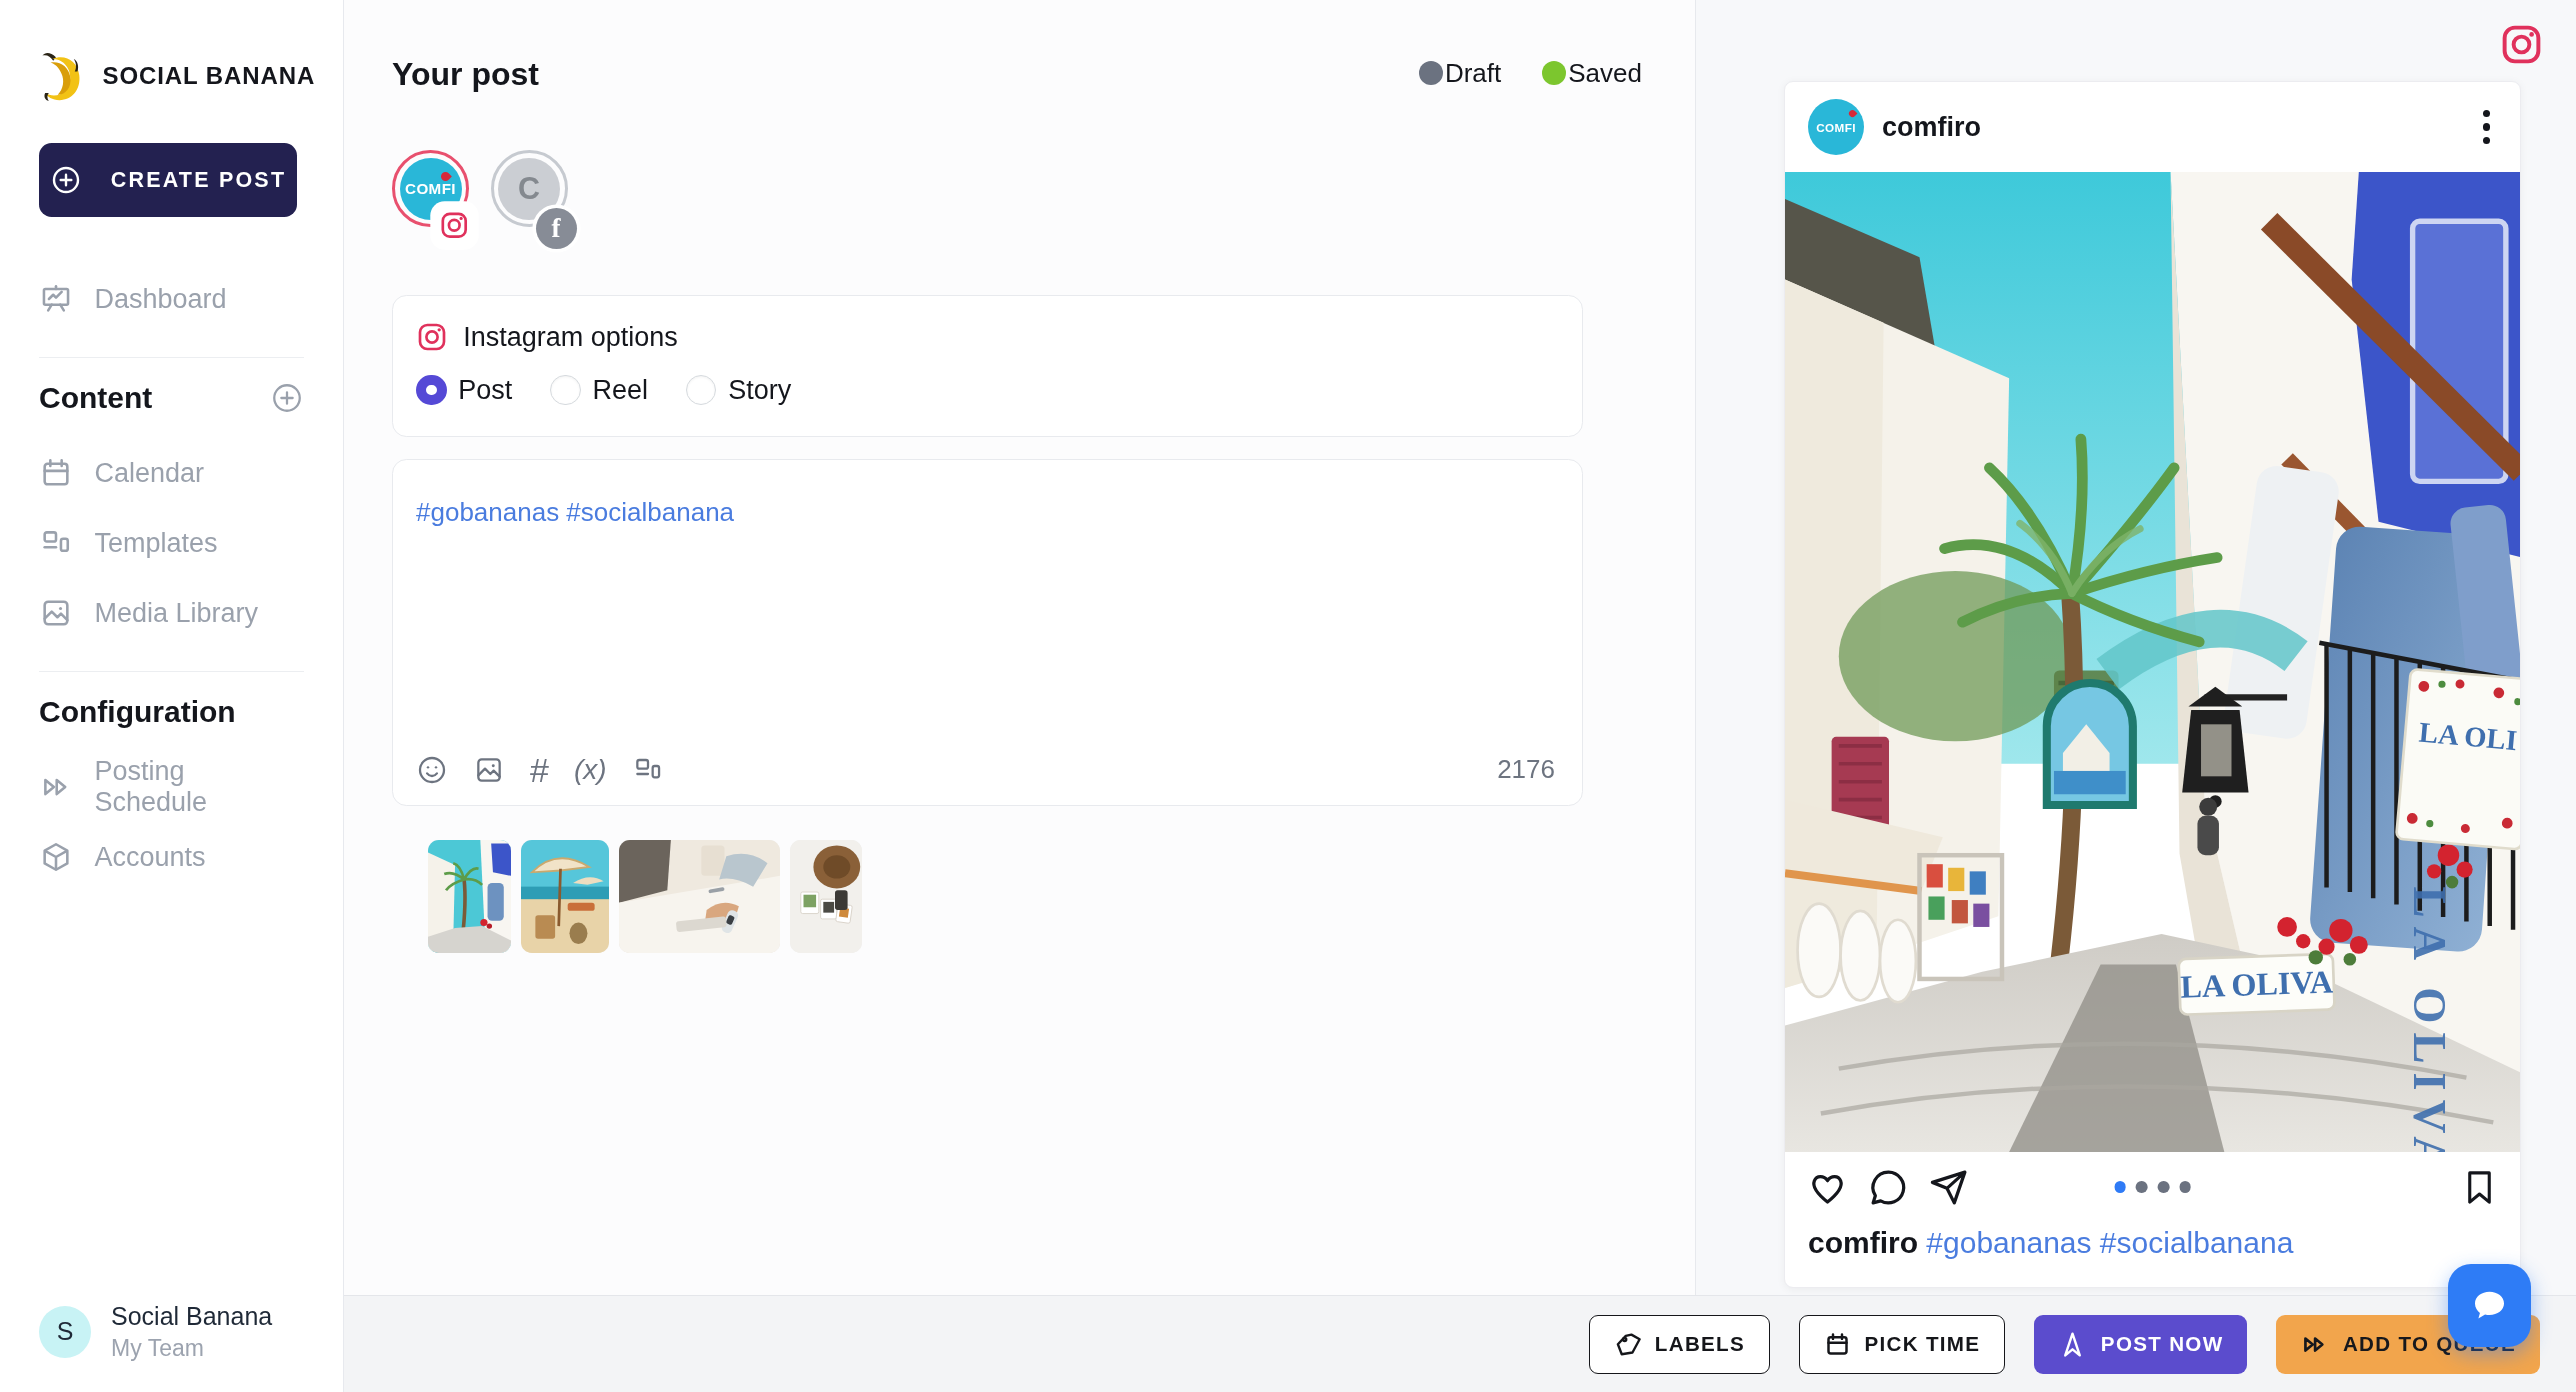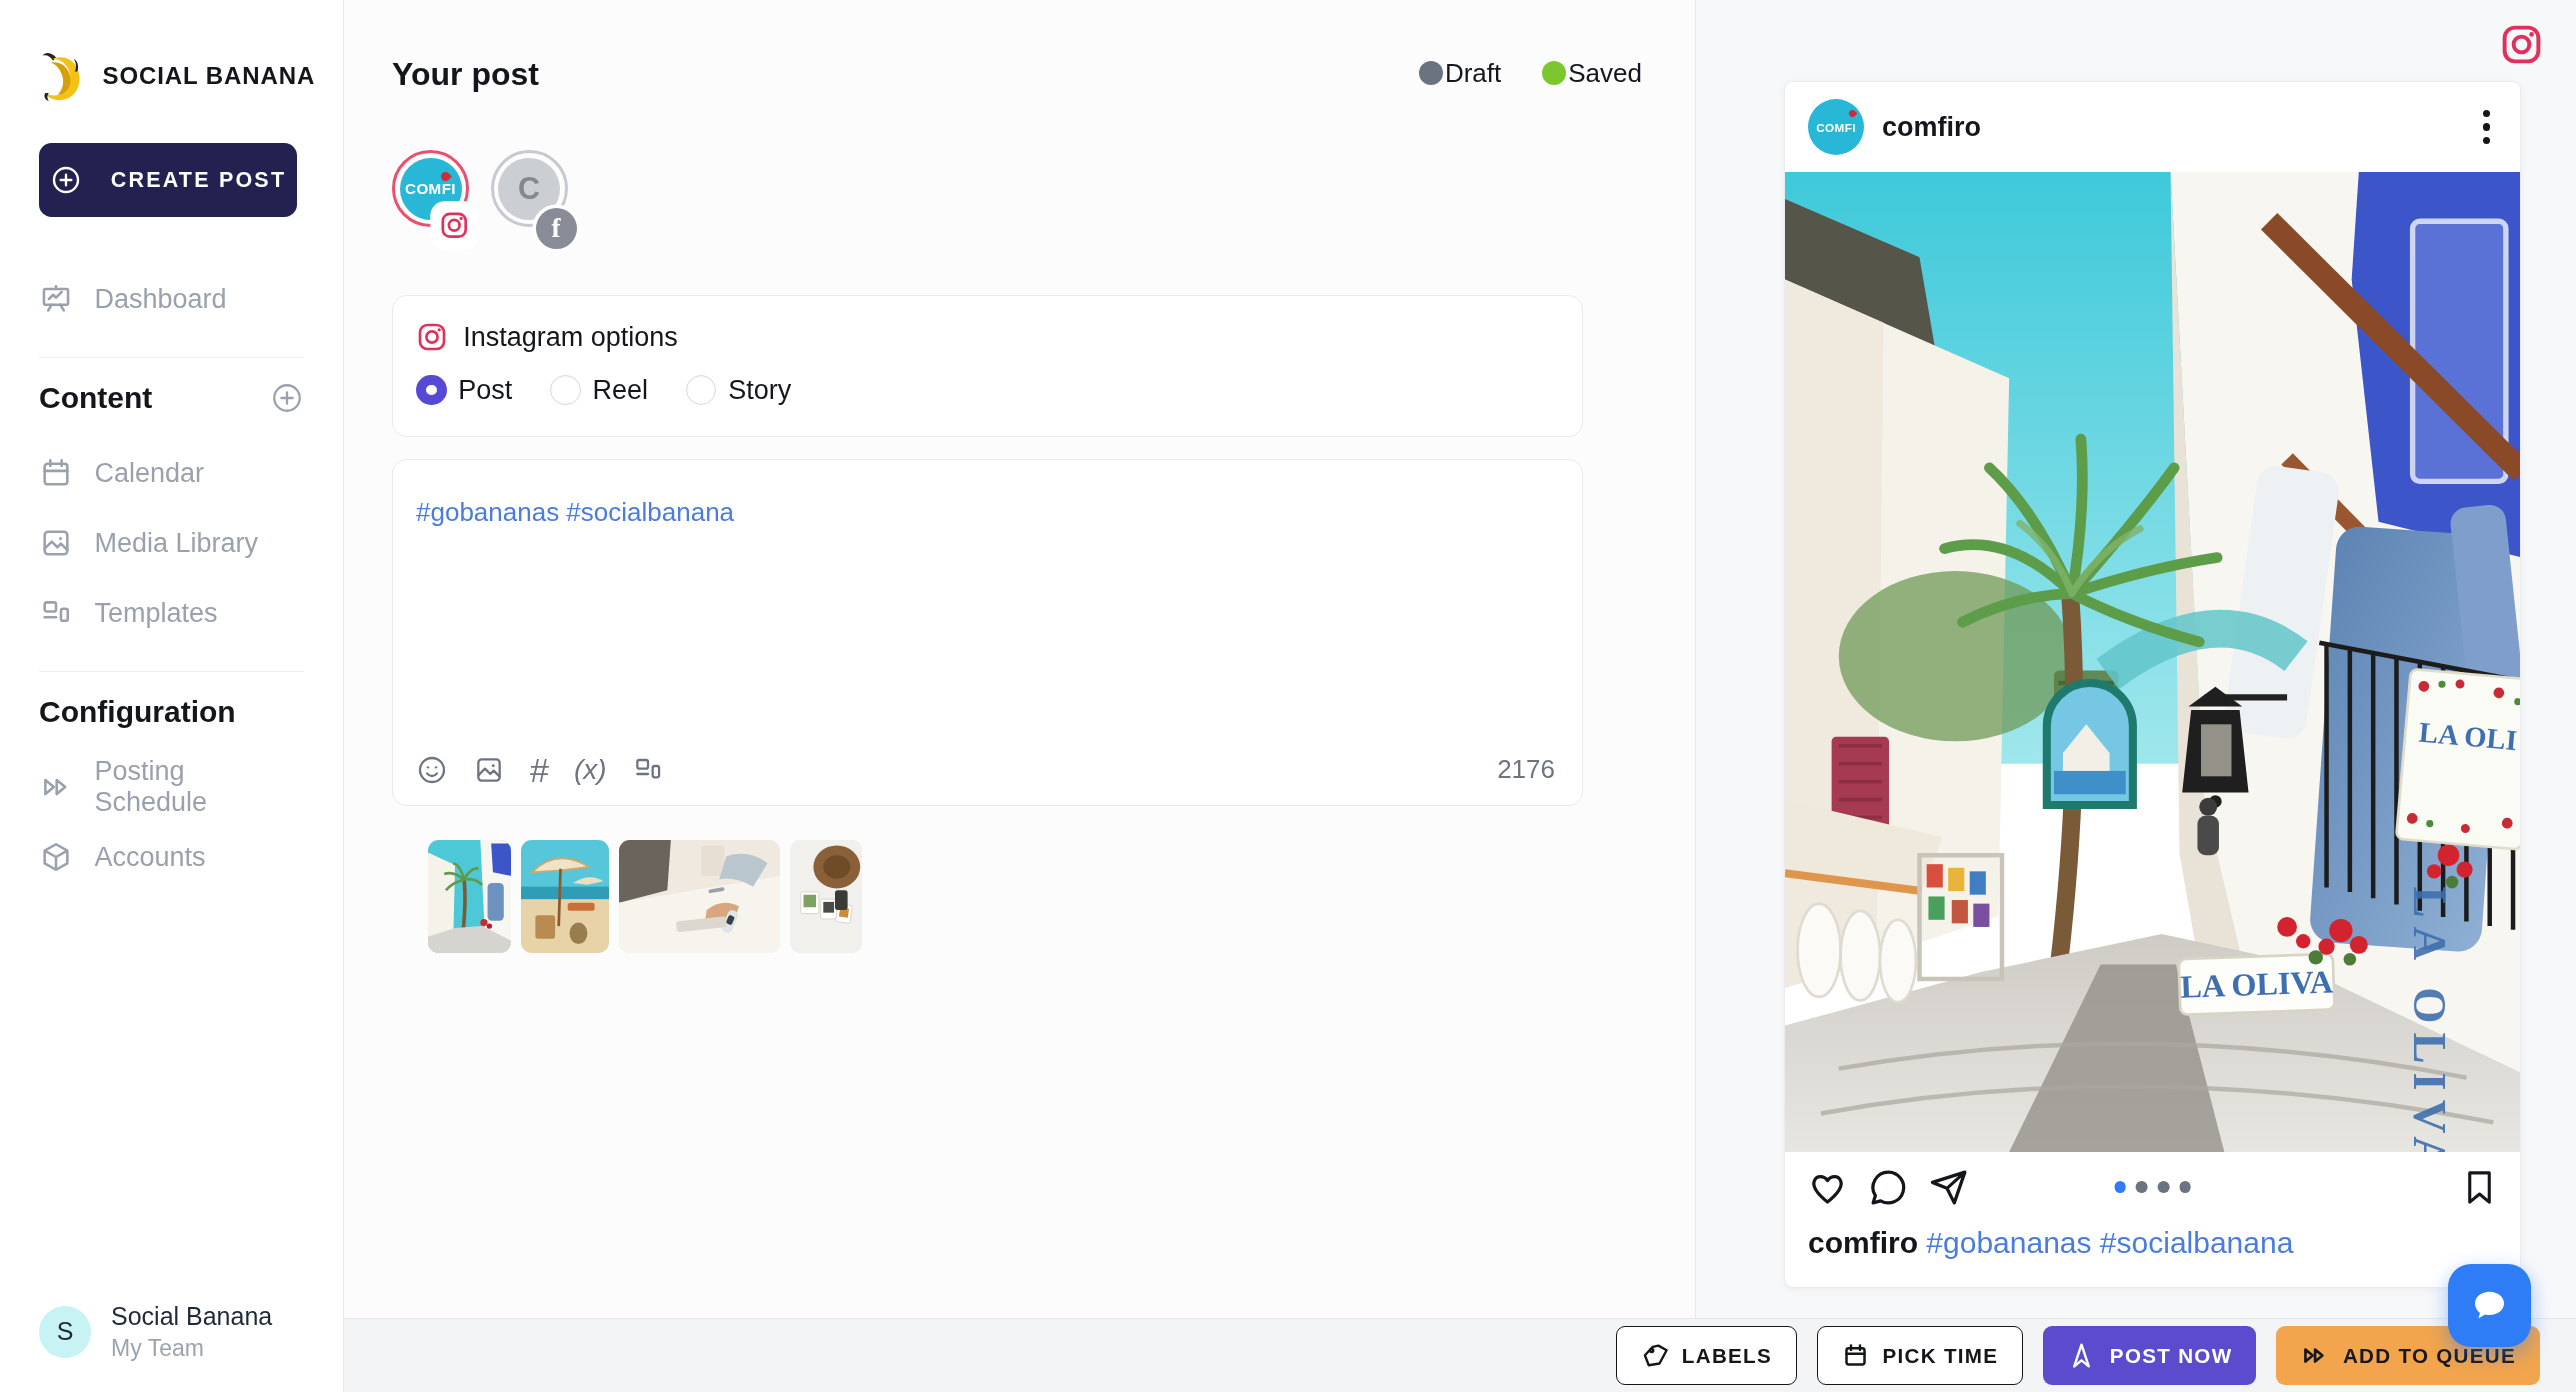--- a/index.html
+++ b/index.html
@@ -134,24 +134,24 @@
   .dots { position:absolute; left:50%; transform:translateX(-50%); display:flex; gap:10px; }
   .dot { width:11.7px; height:11.7px; border-radius:50%; background:#6b7280; }
   .dot.active { background:#2f7bf6; }
   .bookmark-wrap { margin-left:auto; }
   .preview-caption { padding:3.6px 23px 27px 23px; font-size:30px; }
   .preview-caption b { color:#14161c; }
   .preview-caption span.tags { color:#4a7cdf; }
 
   
   .bottombar {
-    position:absolute; left:344px; right:0; bottom:0; height:74px;
+    position:absolute; left:344px; right:0; bottom:0; height:97px;
     background:#f3f4f6; border-top:0.9px solid #e4e6ea; z-index:5;
     display:flex; align-items:center; justify-content:flex-end;
-    gap:20px; padding-right:36px;
+    gap:29px; padding-right:36px;
   }
   .btn {
     height:59px; border-radius:9px; border:none; cursor:pointer;
     display:flex; align-items:center; gap:13.5px; padding:0 24px;
     font-family:"Liberation Sans", sans-serif;
     font-size:20.6px; font-weight:bold; letter-spacing:1.3px;
   }
   .btn.outline { background:#fff; border:1.8px solid #15161a; color:#15161a; }
   .btn.primary { background:#5b4ccd; color:#fff; }
   .btn.warning { background:#f2a54c; color:#17181c; }
@@ -220,37 +220,37 @@
     <span>
       <svg width="34" height="34" viewBox="0 0 24 24" fill="none" stroke="#9aa1ac" stroke-width="1.8" stroke-linecap="round">
         <rect x="4" y="5.5" width="16" height="14.5" rx="2"></rect>
           <path d="M8 3v4M16 3v4M4 10.5h16"></path>
       </svg>
     </span>
     <span>Calendar</span>
   </div>
   <div class="side-item">
     <span>
+      <svg width="34" height="34" viewBox="0 0 24 24" fill="none" stroke="#9aa1ac" stroke-width="1.8" stroke-linecap="round">
+        <rect x="4" y="4.5" width="8" height="6.5" rx="1.5"></rect>
+          <path d="M4 15h8"></path>
+          <rect x="15.5" y="9" width="4.8" height="8.5" rx="1.5"></rect>
+      </svg>
+    </span>
+    <span>Templates</span>
+  </div>
+  <div class="side-item">
+    <span>
       <svg width="34" height="34" viewBox="0 0 24 24" fill="none" stroke="#9aa1ac" stroke-width="1.8" stroke-linecap="round" stroke-linejoin="round">
         <rect x="4" y="4" width="16" height="16" rx="2.5"></rect>
           <circle cx="15.2" cy="8.8" r="1.1" fill="#9aa1ac" stroke="none"></circle>
         <path d="M4 16l5-5 4 4 2.5-2.5 4.5 4.5"></path>
       </svg>
     </span>
     <span>Media Library</span>
-  </div>
-  <div class="side-item">
-    <span>
-      <svg width="34" height="34" viewBox="0 0 24 24" fill="none" stroke="#9aa1ac" stroke-width="1.8" stroke-linecap="round">
-        <rect x="4" y="4.5" width="8" height="6.5" rx="1.5"></rect>
-          <path d="M4 15h8"></path>
-          <rect x="15.5" y="9" width="4.8" height="8.5" rx="1.5"></rect>
-      </svg>
-    </span>
-    <span>Templates</span>
   </div>
 
   <div class="side-divider"></div>
 
   <div class="side-heading">
     <span>Configuration</span>
   </div>
 
   <div class="side-item">
     <span>

